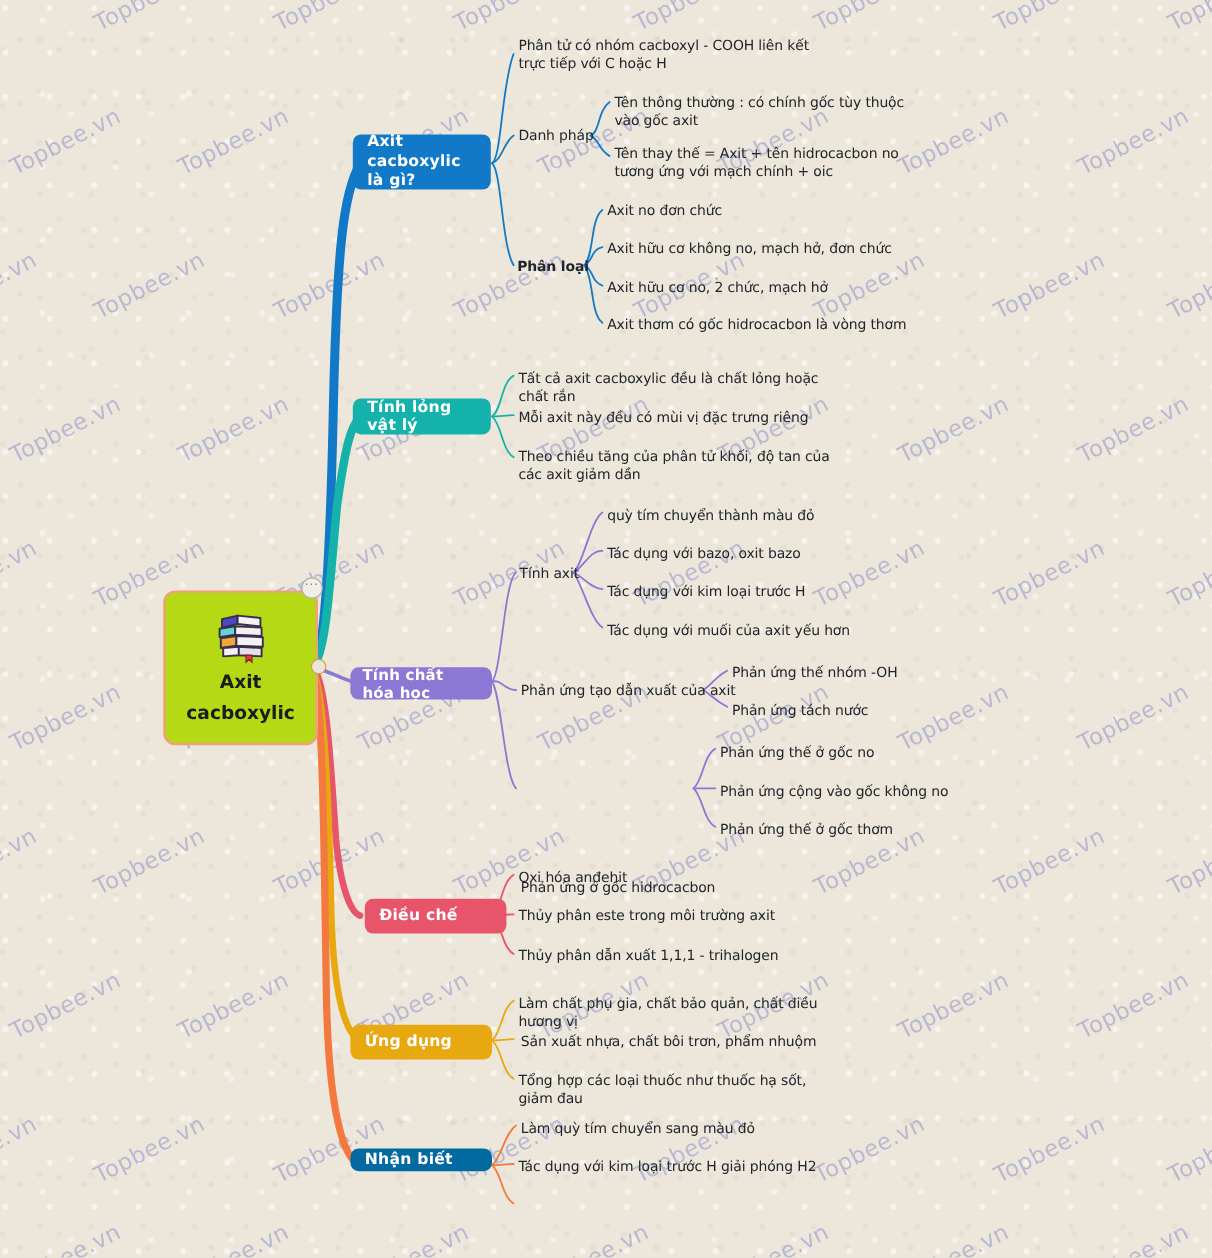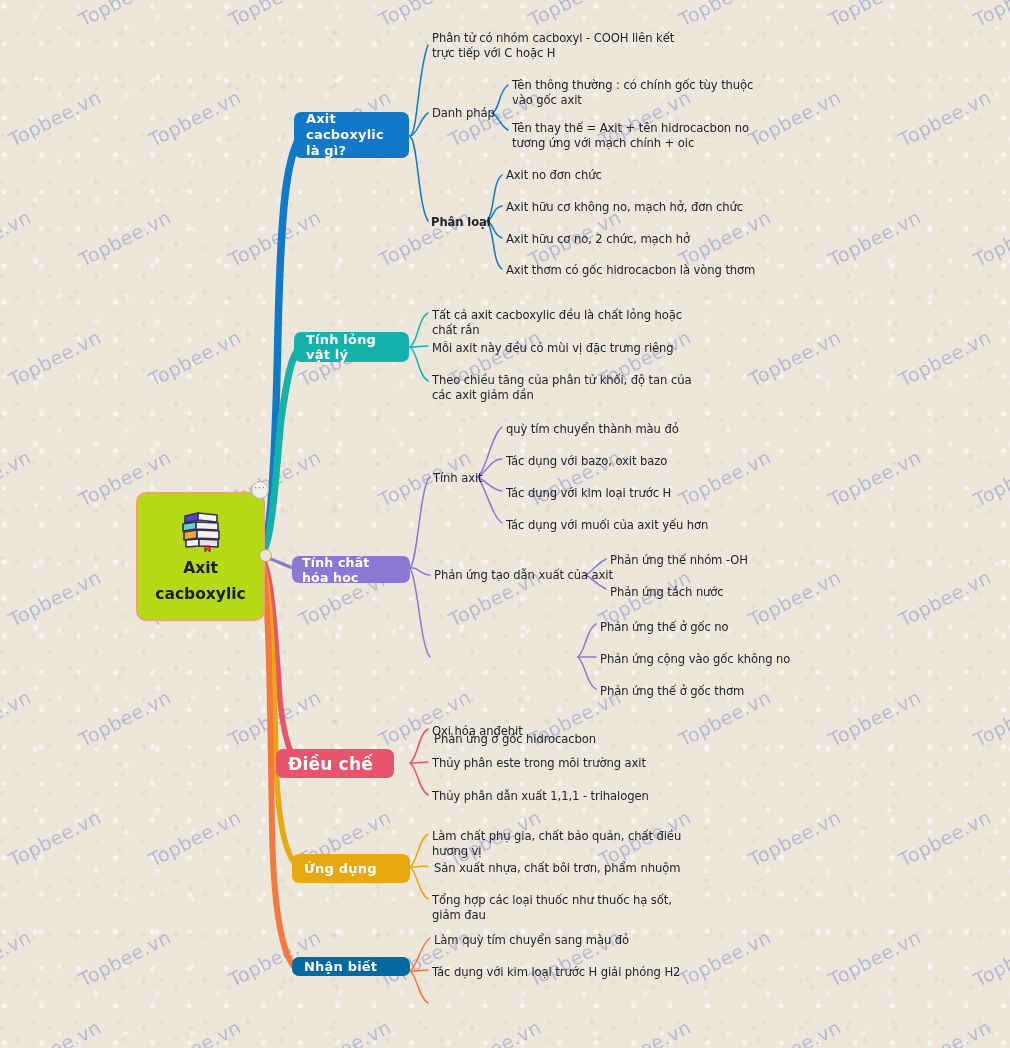--- a/index.html
+++ b/index.html
@@ -275,21 +275,21 @@
   </div>
 
   <div class="node" style="left:294px;top:332px;width:115px;height:30px;background:#14b2ab;padding:0 12px;font-size:13px;">
     <span>Tính lỏng vật lý</span>
   </div>
 
   <div class="node" style="left:292px;top:556px;width:118px;height:27px;background:#8b77d4;padding:0 10px;font-size:12.5px;">
     <span>Tính chất hóa học</span>
   </div>
 
-  <div class="node" style="left:276px;top:749px;width:118px;height:29px;background:#e8546a;padding:0 12px;font-size:17px;">
+  <div class="node" style="left:304px;top:749px;width:118px;height:29px;background:#e8546a;padding:0 12px;font-size:13px;">
     <span>Điều chế</span>
   </div>
 
   <div class="node" style="left:292px;top:854px;width:118px;height:29px;background:#e8a810;padding:0 12px;font-size:13px;">
     <span>Ứng dụng</span>
   </div>
 
   <div class="node" style="left:292px;top:957px;width:118px;height:19px;background:#0369a1;padding:0 12px;font-size:13px;">
     <span>Nhận biết</span>
   </div>

